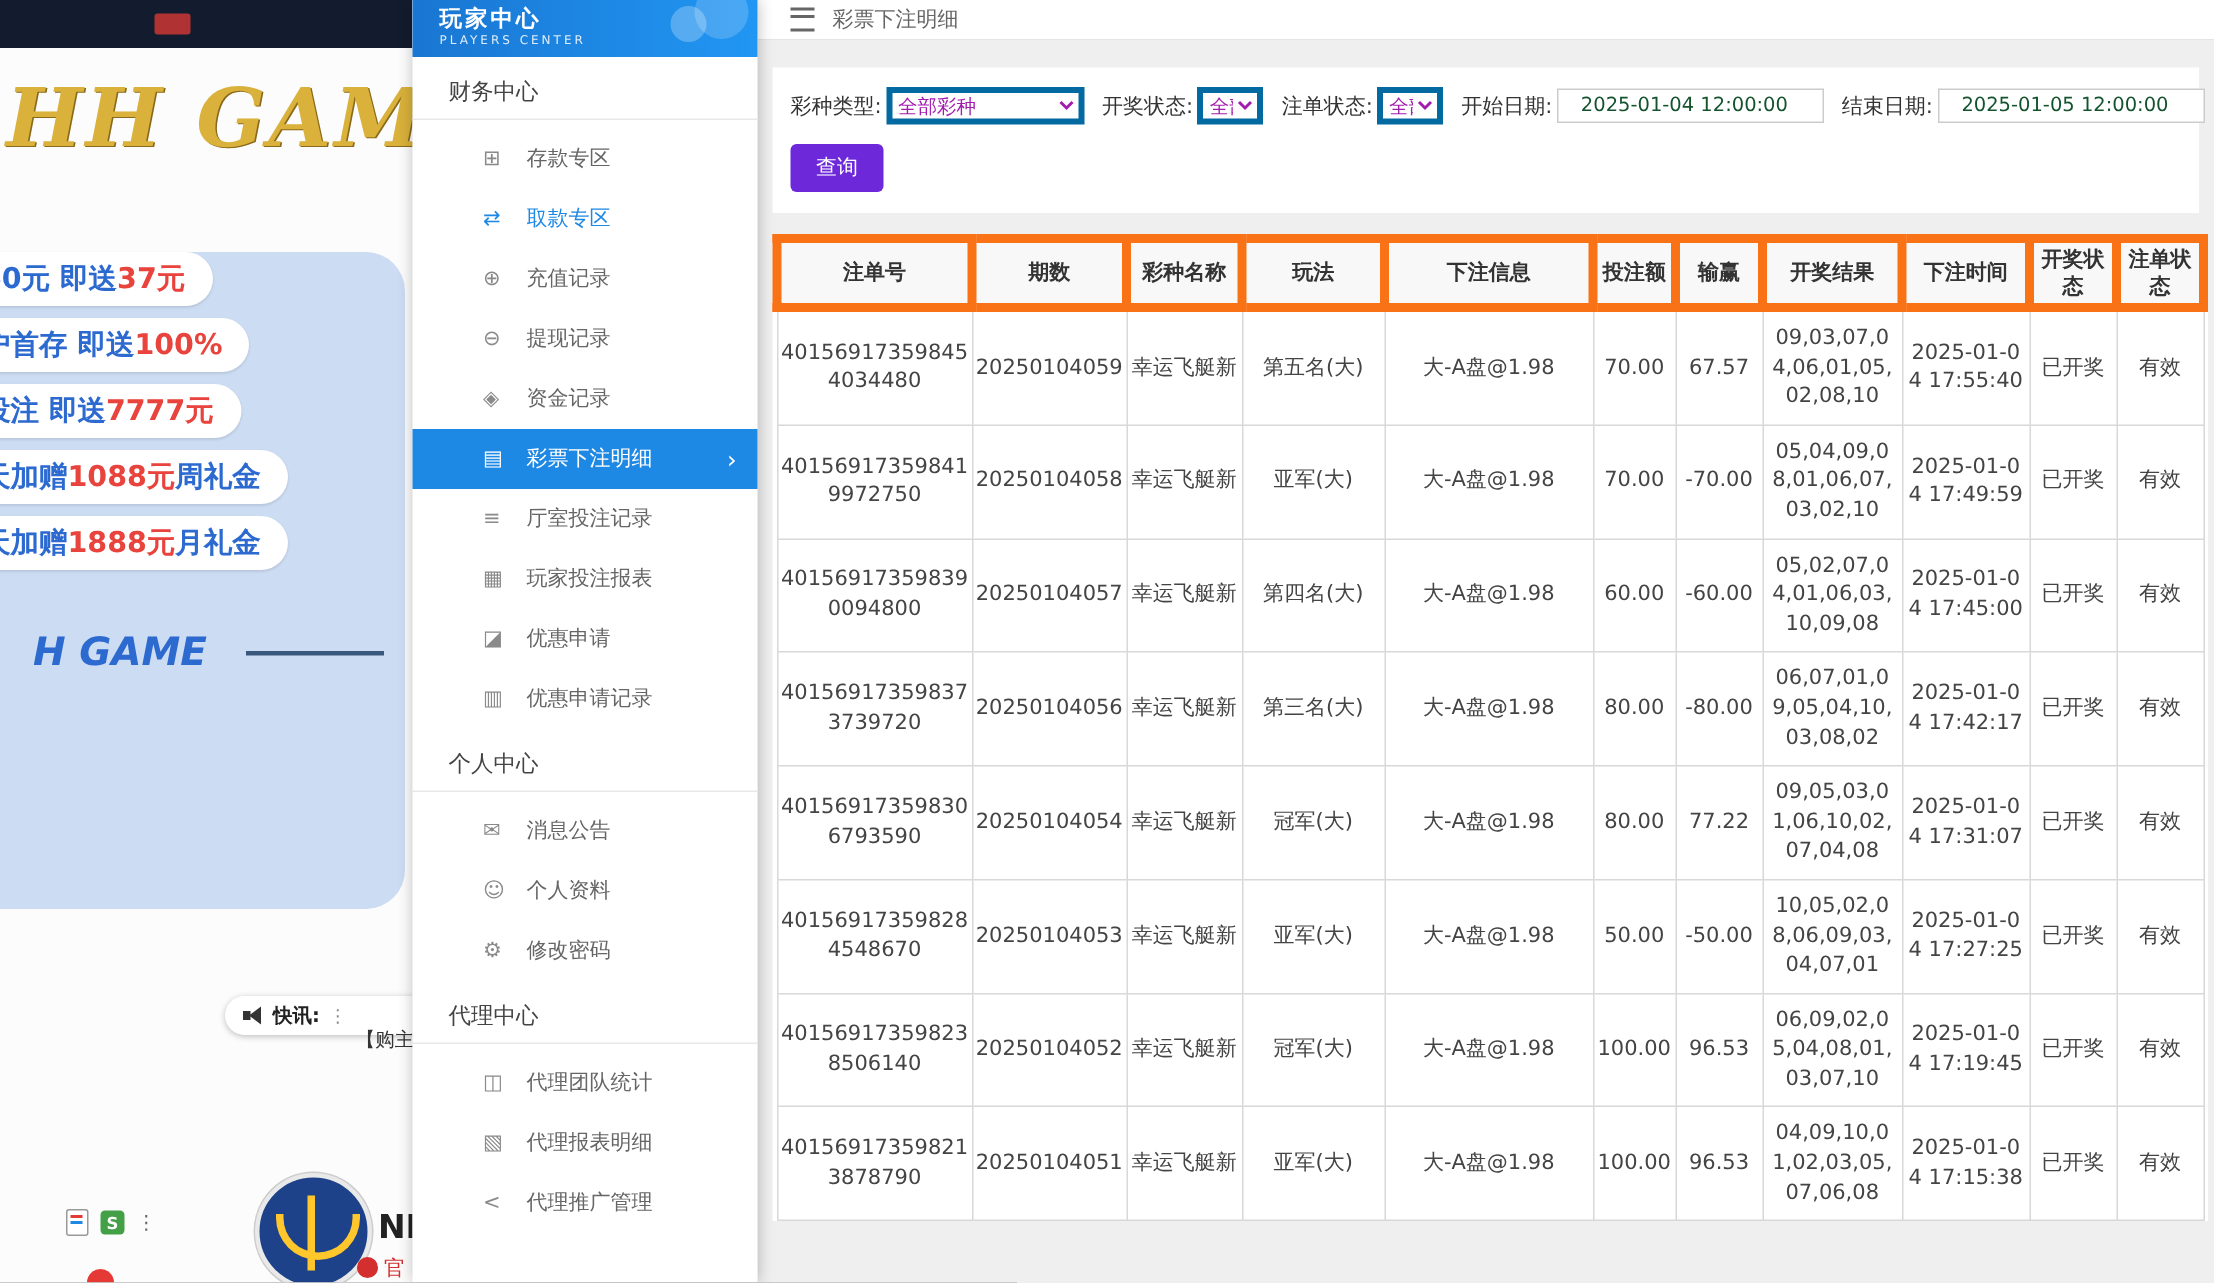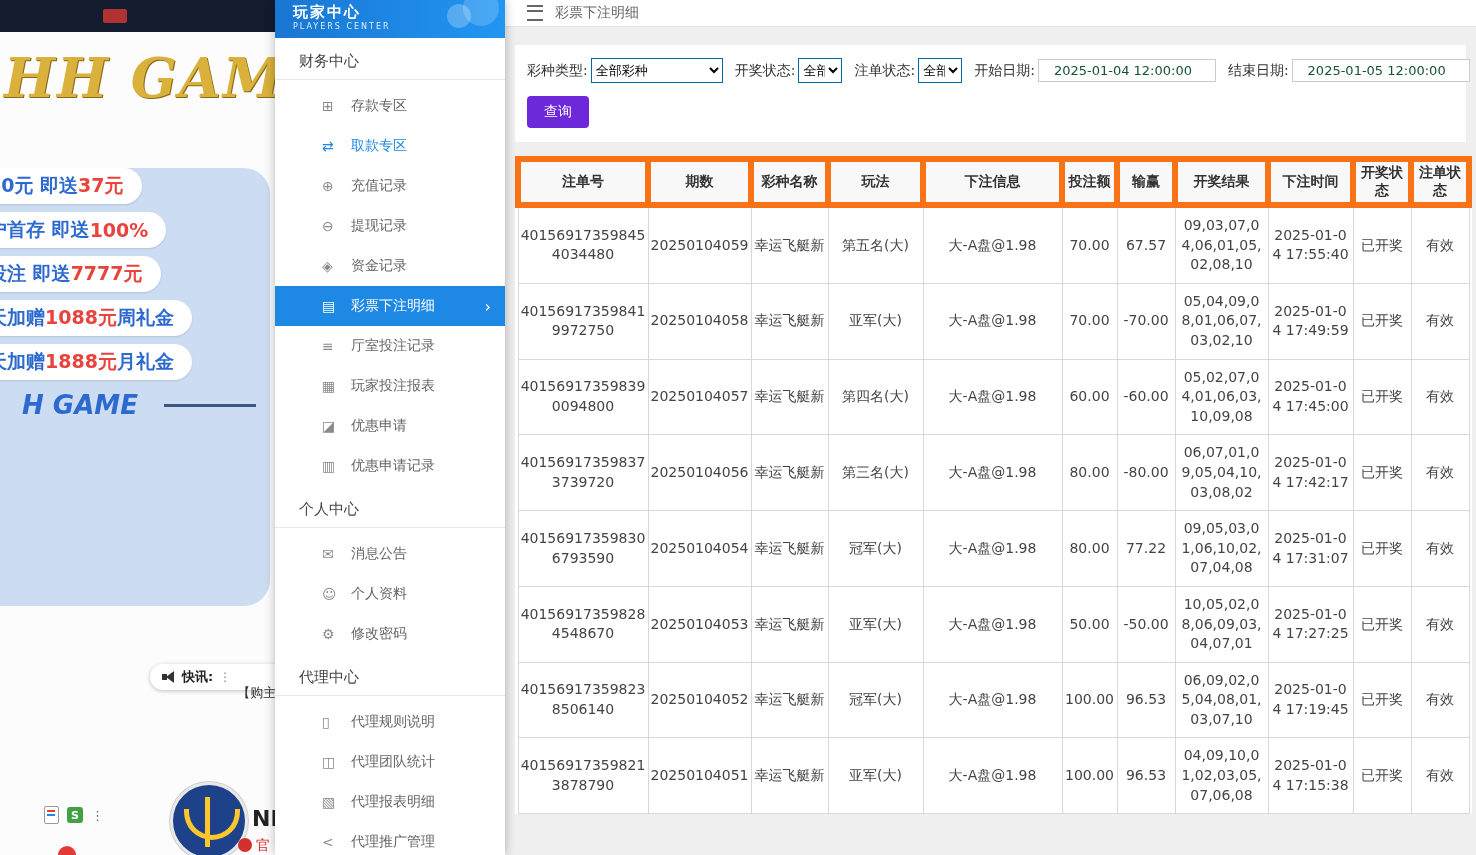--- a/index.html
+++ b/index.html
@@ -13,21 +13,21 @@
   .left-logo{position:absolute;left:4px;top:46px;font-family:"DejaVu Serif","Liberation Serif",serif;
     font-style:italic;font-weight:bold;font-size:54px;color:#d9b13b;text-shadow:1px 1px 0 #8a6a1a;
     letter-spacing:2px;white-space:nowrap;}
   .promo-card{position:absolute;left:-50px;top:168px;width:320px;height:438px;background:#ccdcf3;border-radius:26px;}
   .promo-title{margin:24px 0 20px 78px;font-size:56px;font-weight:900;color:#2d6ad0;letter-spacing:4px;
     text-shadow:2px 2px 0 rgba(255,255,255,.85);}
   .pills{margin-left:20px;}
   .pill{width:max-content;background:#fff;border-radius:20px;height:36px;display:flex;align-items:center;
     padding:0 18px;margin-bottom:8px;font-weight:bold;font-size:19px;color:#2d6ad0;box-shadow:0 1px 2px rgba(0,0,0,.12);}
   .pill .red{color:#e8433c;}
-  .promo-footer{margin:10px 0 0 72px;display:flex;align-items:center;gap:26px;
+  .promo-footer{margin:40px 0 0 72px;display:flex;align-items:center;gap:26px;
     font-style:italic;font-weight:900;font-size:26px;color:#2d6ad0;}
   .footer-line{display:inline-block;width:92px;height:3px;background:#3a577e;}
   .ticker{position:absolute;left:150px;top:664px;height:26px;background:#fff;border-radius:13px;
     box-shadow:0 1px 4px rgba(0,0,0,.25);display:flex;align-items:center;gap:6px;padding:0 12px;width:max-content;}
   .speaker{width:14px;height:12px;position:relative;display:inline-block;}
   .speaker::before{content:"";position:absolute;left:0;top:3px;width:5px;height:6px;background:#333;}
   .speaker::after{content:"";position:absolute;left:4px;top:0;border-top:6px solid transparent;
     border-bottom:6px solid transparent;border-right:8px solid #333;}
   .ticker-label{font-weight:bold;font-size:13px;color:#222;}
   .ticker-dots{color:#888;font-size:12px;}
@@ -93,21 +93,21 @@
   
   .main{position:absolute;left:505px;top:0;width:971px;height:855px;background:#efefef;overflow:hidden;}
   .main-topbar{height:26px;background:#fff;display:flex;align-items:center;gap:12px;padding-left:22px;
     color:#666;font-size:14px;border-bottom:1px solid #e5e5e5;}
   .hamburger{width:16px;height:12px;display:inline-block;border-top:2px solid #666;border-bottom:2px solid #666;position:relative;}
   .hamburger::after{content:"";position:absolute;left:0;top:3px;width:100%;height:2px;background:#666;}
   .filter-card{margin:18px 10px 0;background:#fff;padding:13px 12px 14px;}
   .filter-row{display:flex;align-items:center;flex-wrap:nowrap;font-size:14px;color:#333;}
   .filter-row label{margin-right:3px;white-space:nowrap;}
   .filter-group{display:flex;align-items:center;margin-right:12px;}
-  select{height:25px;font-size:13px;border:1px solid #0369a1;background:#fff;color:#000000;
+  select{height:25px;font-size:13px;border:4px solid #0369a1;background:#fff;color:#a21caf;
     font-family:Liberation Sans, sans-serif;}
   .sel-wide{width:132px;}
   .sel-small{width:44px;}
   input.date{height:21px;width:146px;border:1px solid #ccc;font-size:13px;color:#14532d;padding:0 15px;
     font-family:"DejaVu Sans","Liberation Sans",sans-serif;}
   .query-btn{margin-top:13px;background:#6d28d9;color:#fff;border:none;border-radius:4px;
     padding:7px 17px;font-size:14px;cursor:pointer;font-family:"DejaVu Sans","Liberation Sans",sans-serif;}
   .table-wrap{margin:14px 10px 0;}
   table.bets{border-collapse:collapse;width:951px;background:#fff;table-layout:fixed;}
   table.bets th{border:6px solid #f97316;background:#f8f8f8;height:40px;font-size:14px;color:#333;
@@ -278,25 +278,20 @@
             <span class="label">修改密码</span>
 
           </div>
         </div>
     </div>
 
     <div class="side-section">
       <div class="side-title">代理中心</div>
       <div>
 
-          <div class="side-item">
-            <span class="icon" data-icon="rules-icon"></span>
-            <span class="label">代理规则说明</span>
-
-          </div>
 
           <div class="side-item">
             <span class="icon" data-icon="team-stats-icon"></span>
             <span class="label">代理团队统计</span>
 
           </div>
 
           <div class="side-item">
             <span class="icon" data-icon="report-detail-icon"></span>
             <span class="label">代理报表明细</span>

